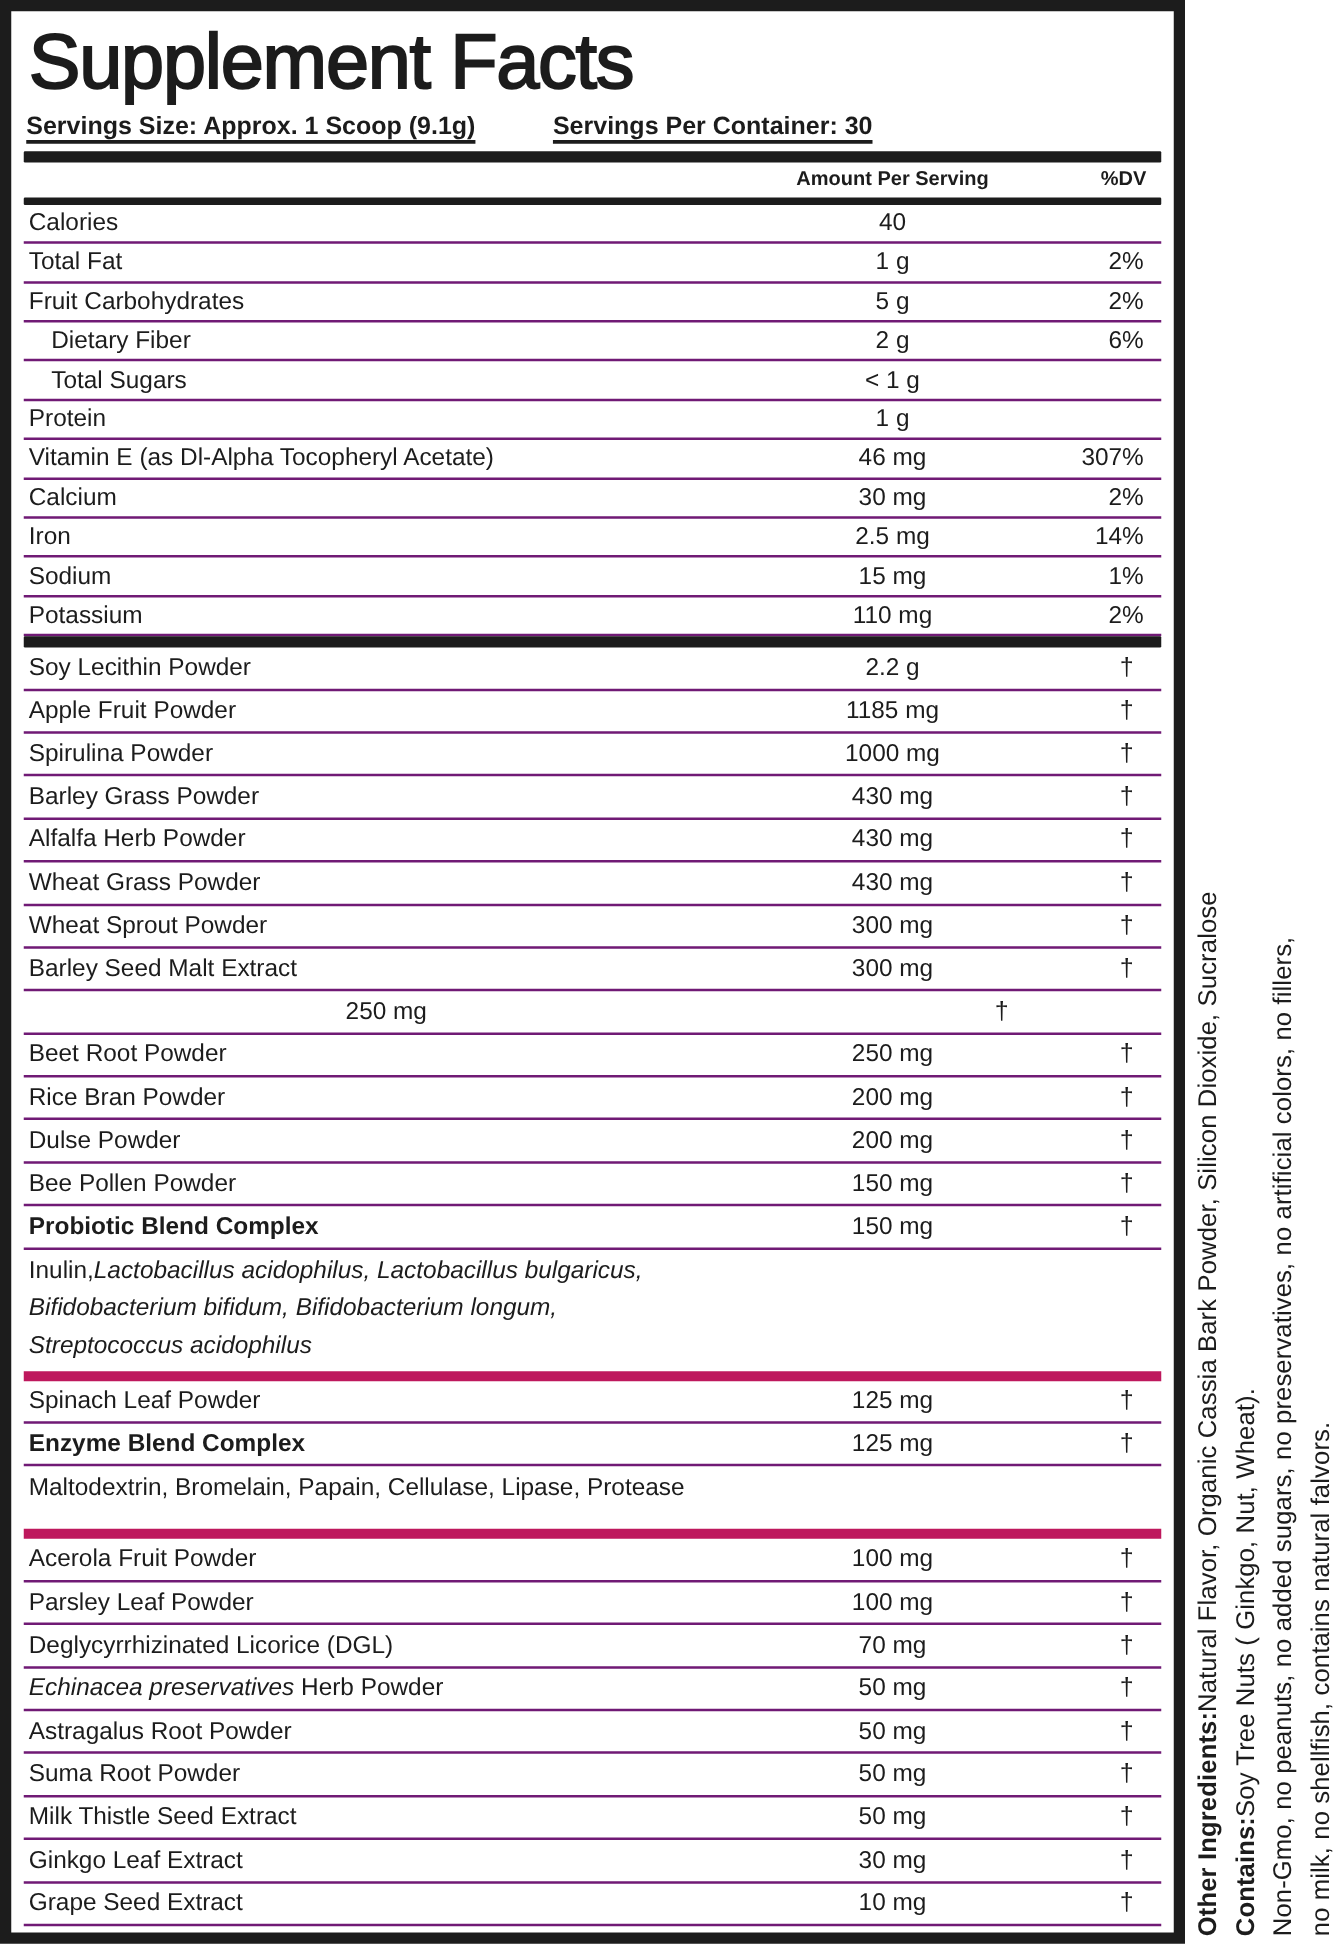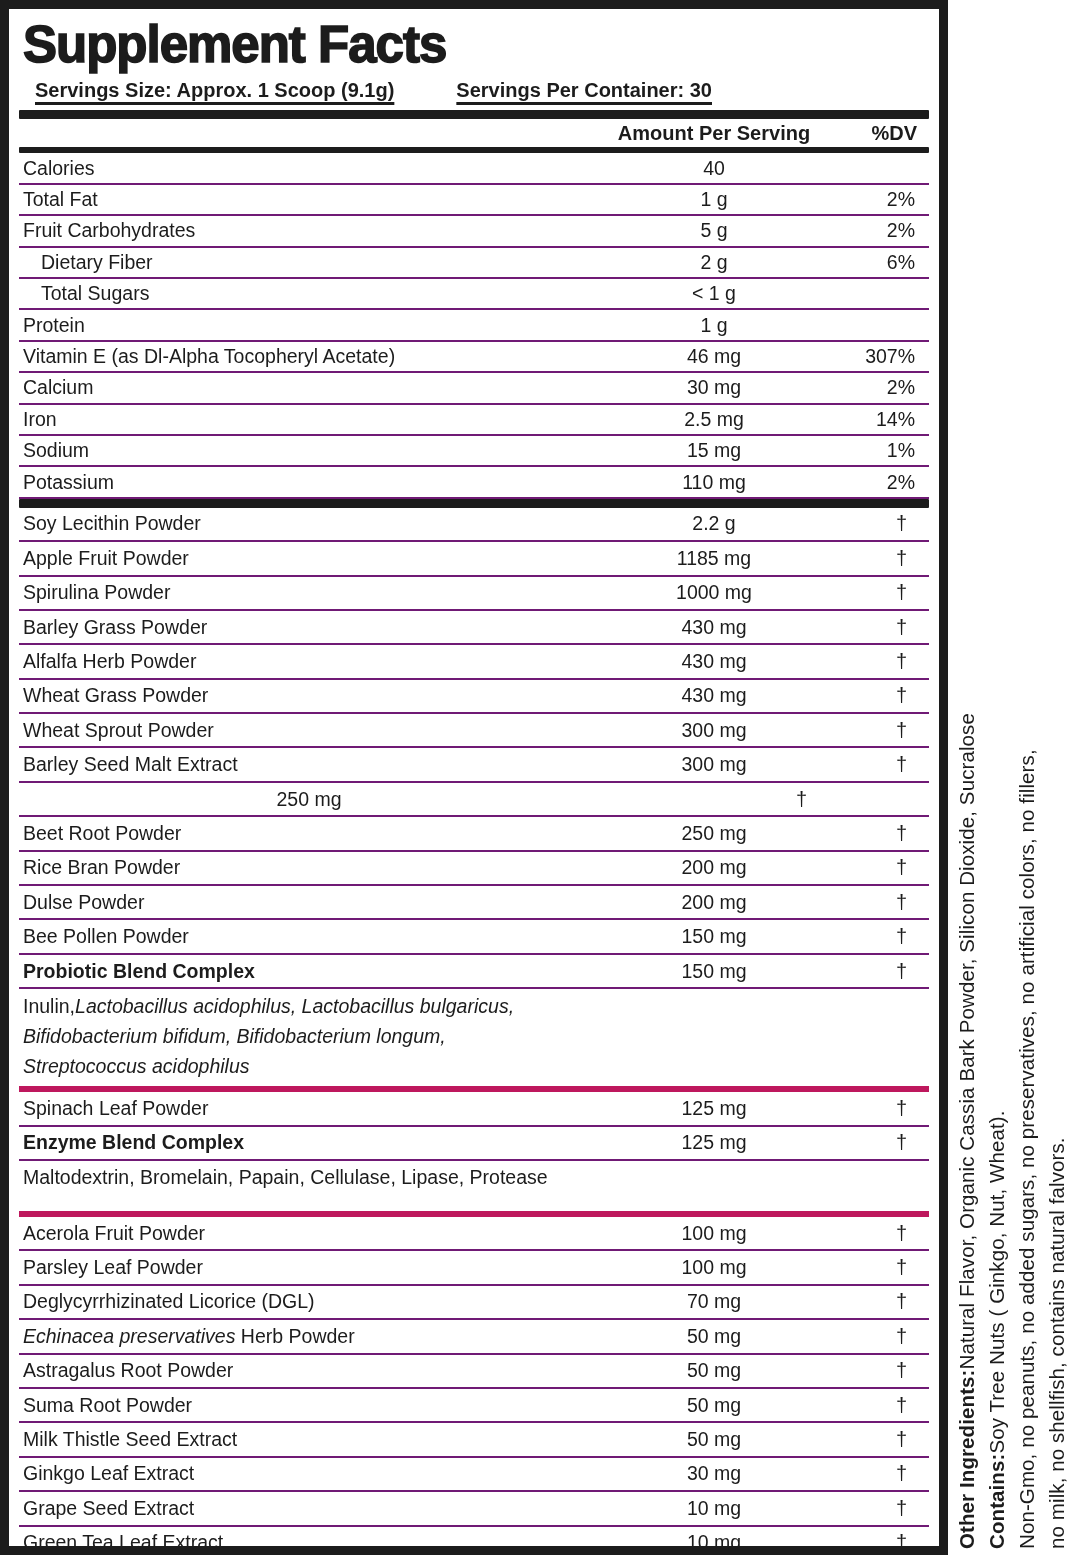--- a/index.html
+++ b/index.html
@@ -15,52 +15,52 @@
     position:absolute;left:0;top:0;
     width:948px;height:1555px;
     box-sizing:border-box;
     border:9px solid #1c1c1c;
     background:#fff;
     padding:8px 10px 0 10px;
     display:flex;flex-direction:column;
     overflow:hidden;
   }
   .title{
-    font-size:51px;
-    font-weight:bold;
+    font-size:62px;
+    font-weight:normal;
     letter-spacing:-1px;
     line-height:0.95;
     margin:4px 0 10px 4px;
     -webkit-text-stroke:1.6px #1c1c1c;
     white-space:nowrap;
   }
   .serv-row{
     display:flex;
     font-weight:bold;
     font-size:20px;
-    margin:0 0 8px 16px;
+    margin:0 0 8px 2px;
     flex:none;
   }
   .serv-row span{
     text-decoration:underline;
     text-decoration-thickness:2.5px;
     text-underline-offset:5px;
     white-space:nowrap;
   }
   .serv-row .serv2{margin-left:62px;}
   .bar{flex:none;background:#1c1c1c;border-radius:1px;}
   .bar.b9{height:9px;}
   .bar.b6{height:6px;}
   .hdr-row{
     flex:none;
     display:grid;
     grid-template-columns:1fr 230px 100px;
     align-items:center;
     font-weight:bold;
-    font-size:20px;
+    font-size:16px;
     height:26px;
     margin:1px 0;
   }
   .hdr-amount{grid-column:2;text-align:center;white-space:nowrap;}
   .hdr-dv{grid-column:3;text-align:right;padding-right:12px;}
   .row{
     flex:none;
     display:grid;
     grid-template-columns:1fr 230px 100px;
     align-items:center;
@@ -71,21 +71,21 @@
   .irow{height:32.4px;}
   .row .nm{padding-left:4px;white-space:nowrap;}
   .row.indent .nm{padding-left:22px;}
   .row .amt{text-align:center;white-space:nowrap;}
   .row .dv{text-align:right;padding-right:14px;white-space:nowrap;}
   .row .dv.dagger{padding-right:22px;font-size:20px;}
   .b{font-weight:bold;}
   .it{font-style:italic;}
   .subblock{
     flex:none;
-    border-bottom:6px solid #be185d;
+    border-bottom:8px solid #be185d;
     padding:2px 0 5px 4px;
   }
   .subblock.tall{padding-bottom:18px;}
   .subline{
     height:30px;
     display:flex;align-items:center;
     font-size:19.5px;
     white-space:nowrap;
   }
   

